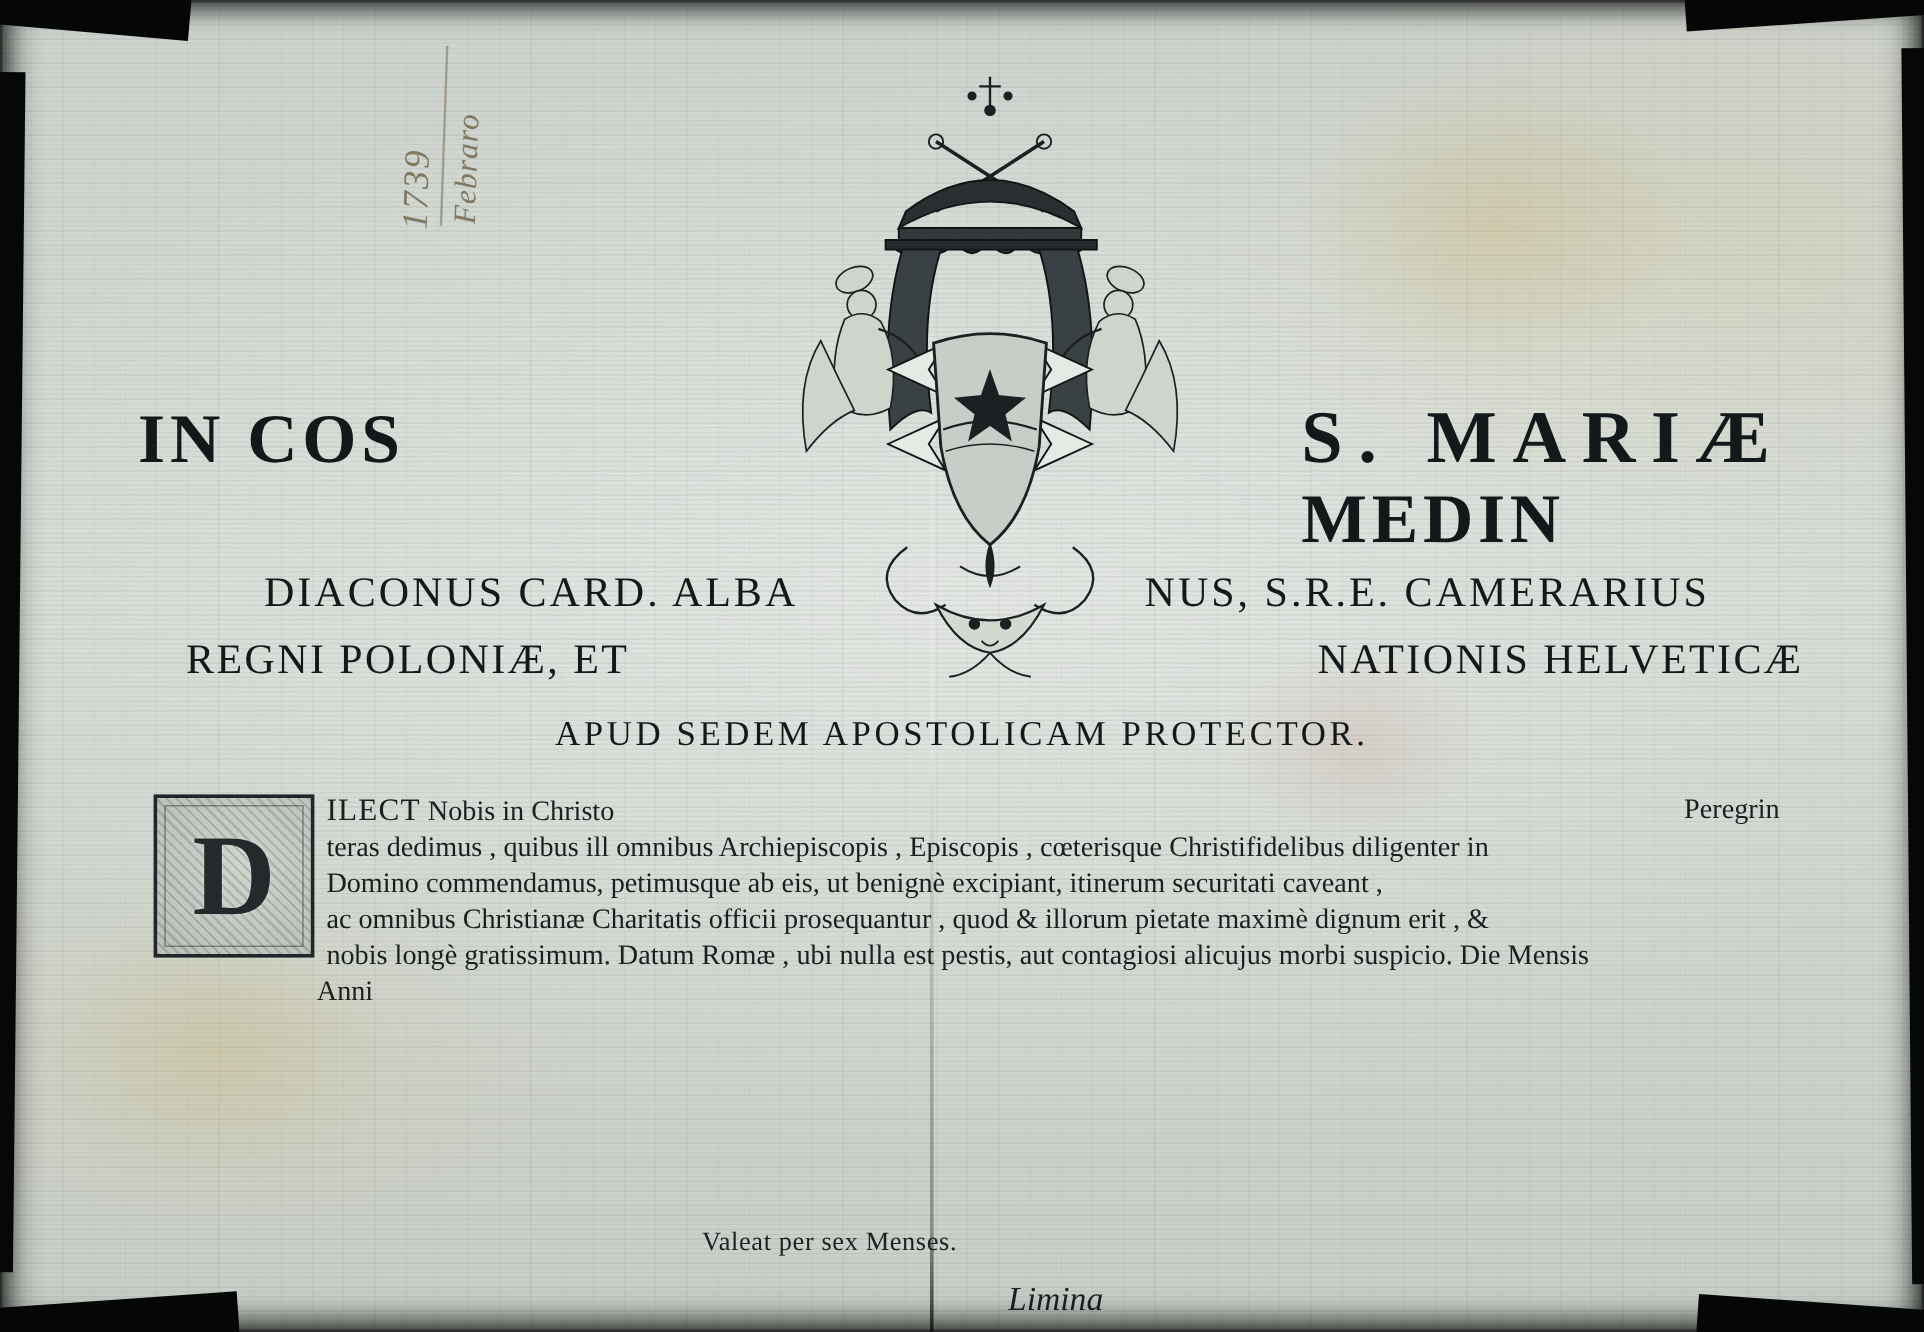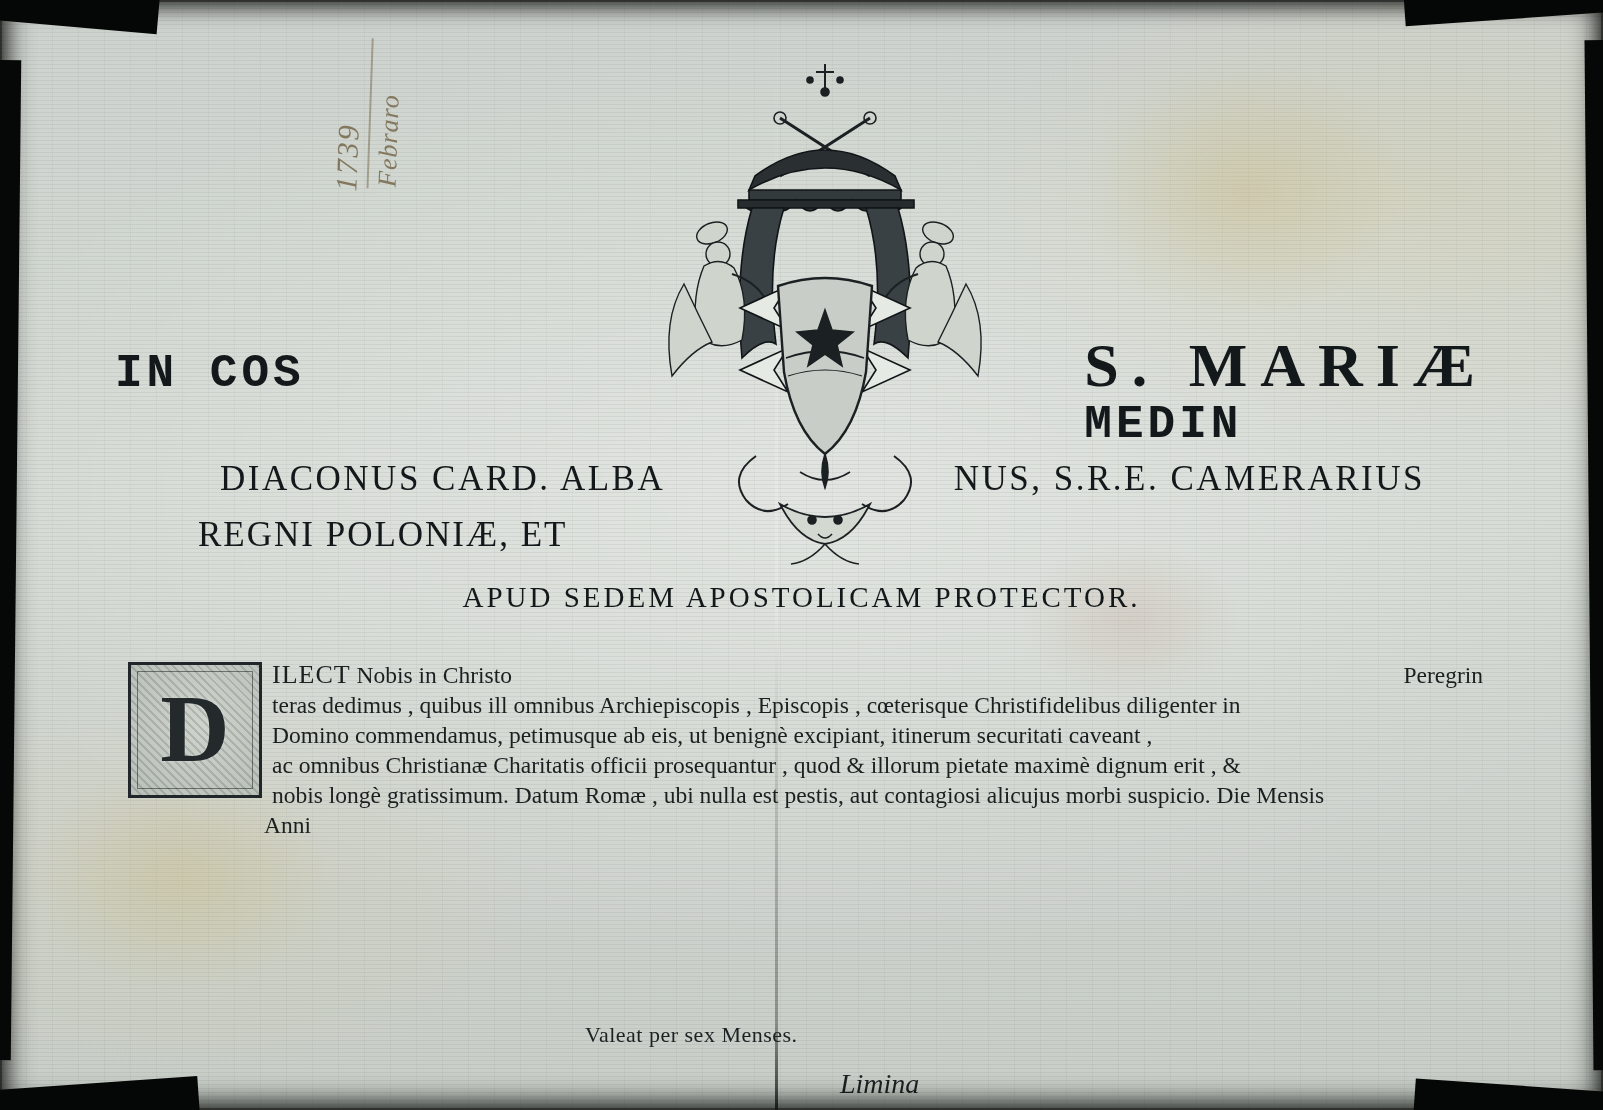--- a/index.html
+++ b/index.html
@@ -120,36 +120,36 @@
   }
   .t-left, .t-right { white-space: nowrap; }
   .line1 {
     font-size: 62px;
     letter-spacing: 13px;
     font-weight: 700;
     font-family: "Liberation Serif", serif;
   }
   .line1.left { margin-left: 18px; }
   .line2 {
-    font-size: 46px;
+    font-size: 58px;
     letter-spacing: 4px;
     font-weight: 700;
-    font-family: Liberation Mono, monospace;
+    font-family: Liberation Serif, serif;
     margin-top: -2px;
   }
   .row2 { margin-top: 8px; padding: 0 150px; }
   .row2 .t-left { margin-left: 70px; }
   .row2 .t-right { margin-right: 28px; }
   .line3 {
     font-size: 35px;
     letter-spacing: 2.5px;
     font-family: "Liberation Serif", serif;
     font-weight: 400;
   }
-  .row3 { margin-top: 16px; padding: 0 118px; }
+  .row3 { margin-top: 16px; padding: 0 75px; }
   .row3 .t-left { margin-left: 80px; }
   .row3 .t-right { margin-right: 25px; }
   .line4 {
     font-size: 35px;
     letter-spacing: 2px;
     font-family: "Liberation Serif", serif;
   }
   .centered-line {
     text-align: center;
     font-size: 29px;
@@ -349,20 +349,21 @@
       </div>
     </div>
 
     <div class="title-row row2">
       <div class="t-left line3">DIACONUS CARD. ALBA</div>
       <div class="t-right line3">NUS, S.R.E. CAMERARIUS</div>
     </div>
 
     <div class="title-row row3">
       <div class="t-left line4">REGNI POLONIÆ, ET</div>
+      <div class="t-right line4">NATIONIS HELVETICÆ</div>
     </div>
 
     <div class="centered-line">APUD  SEDEM  APOSTOLICAM  PROTECTOR.</div>
   </div>
 
   <div id="body-text">
     <div id="dropcap">
       <div class="dc-orn"></div>
       <div class="dc-letter">D</div>
     </div>

